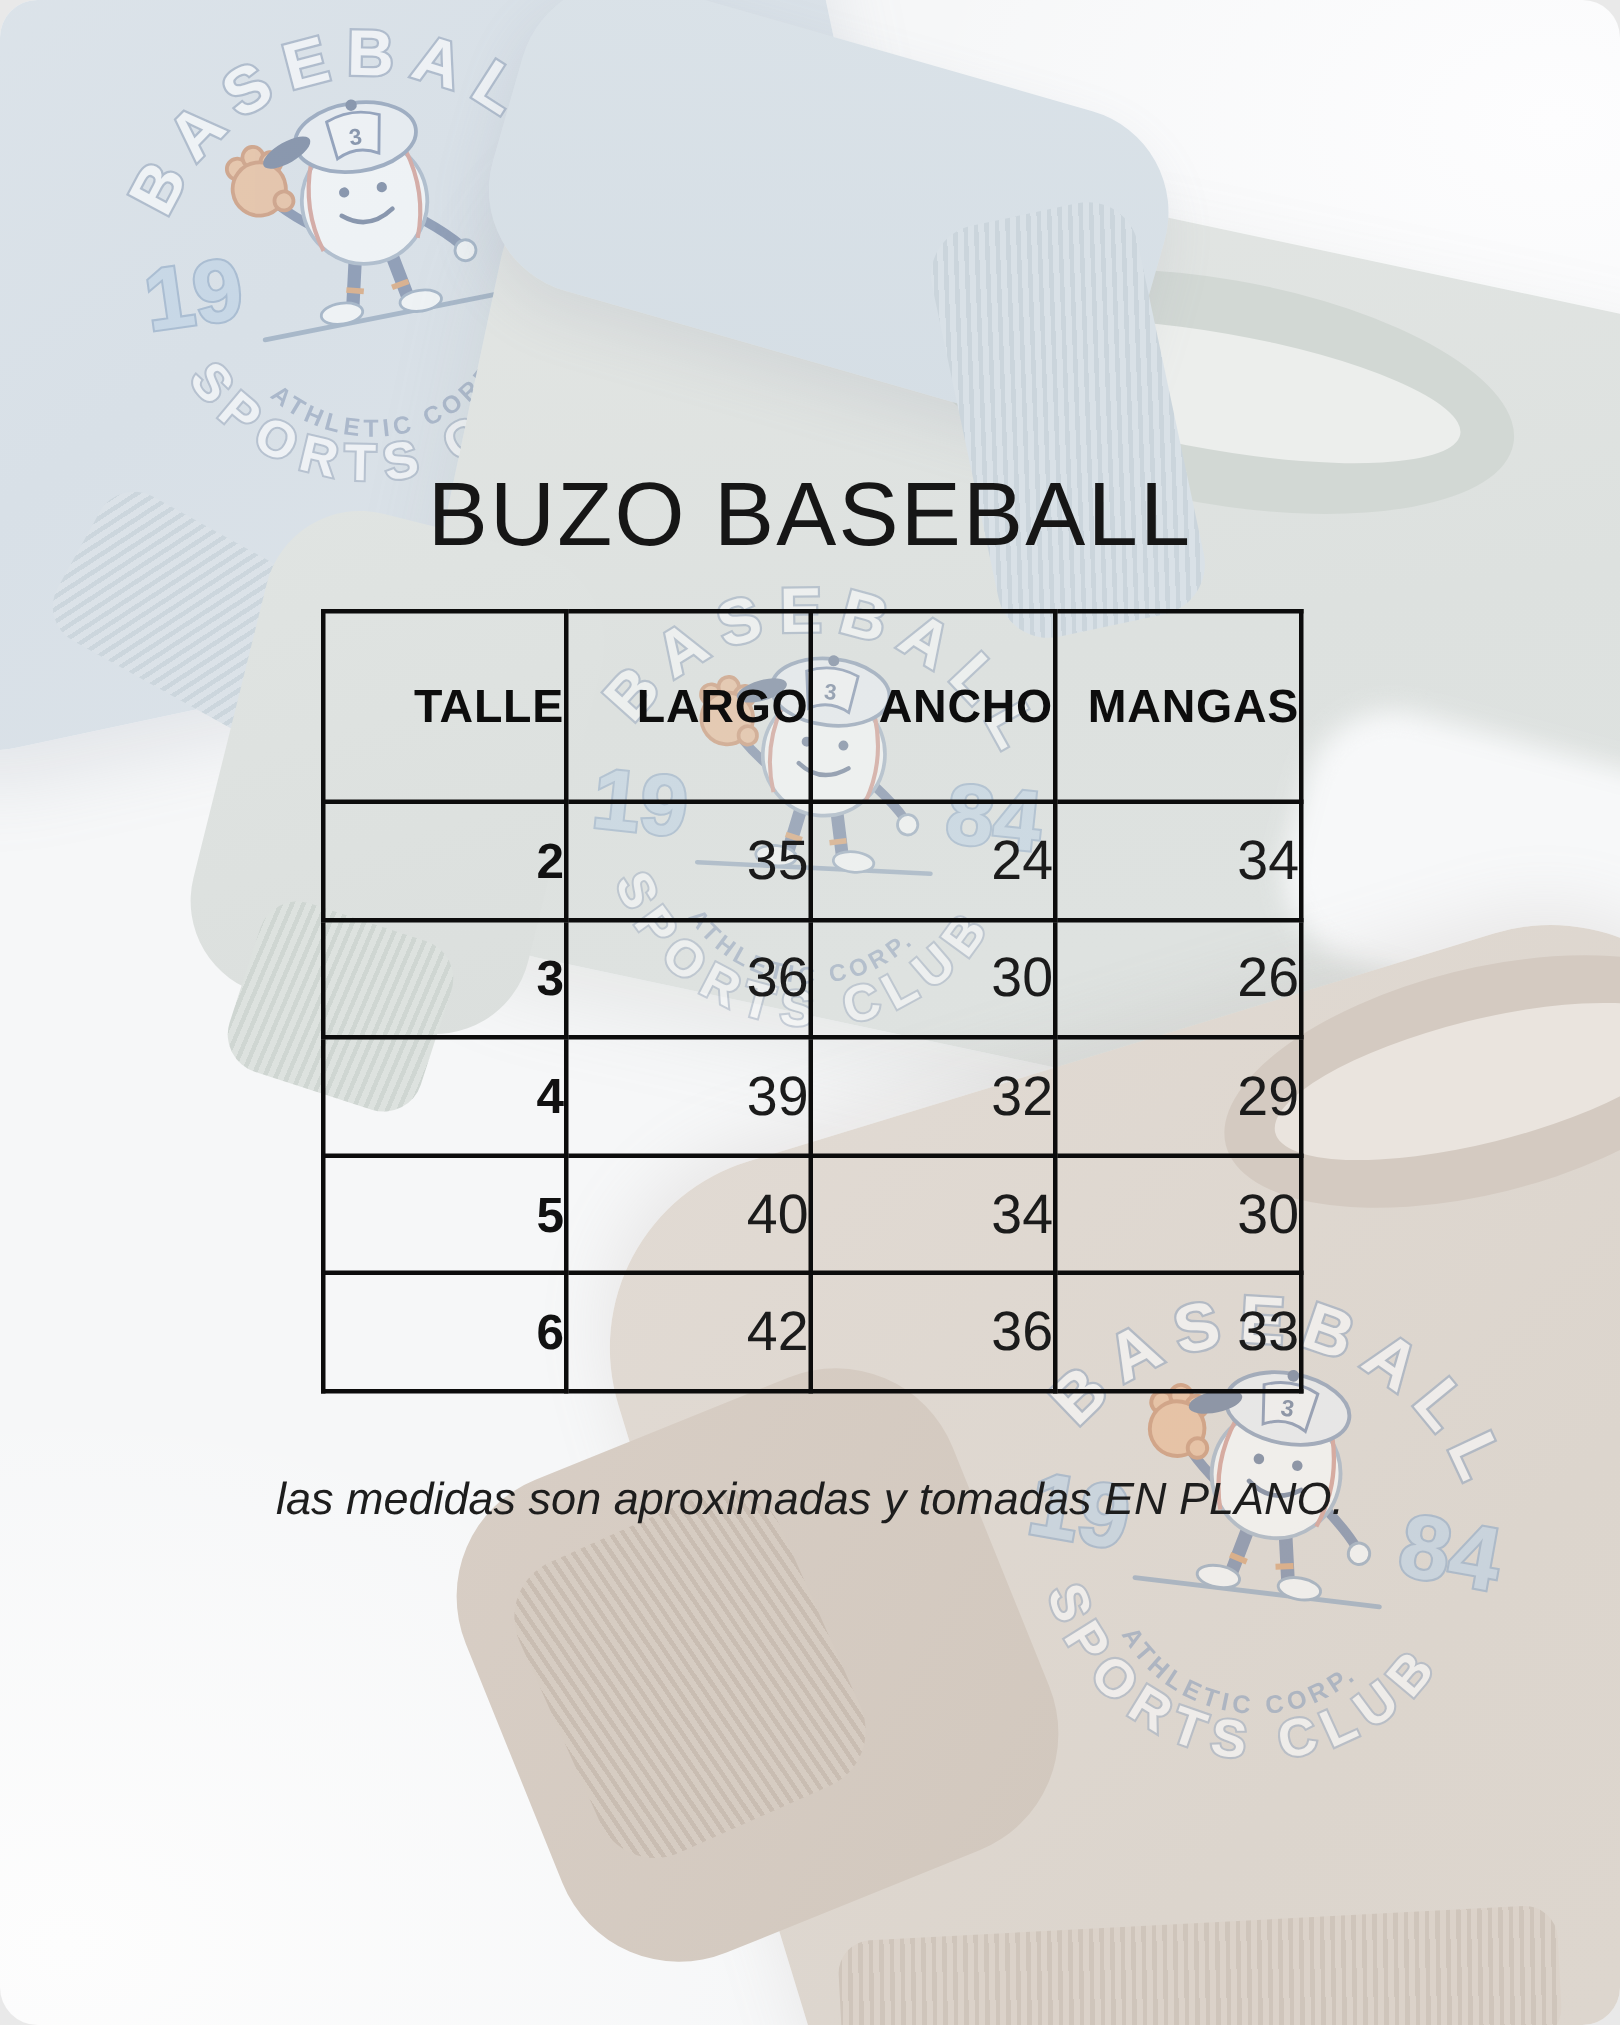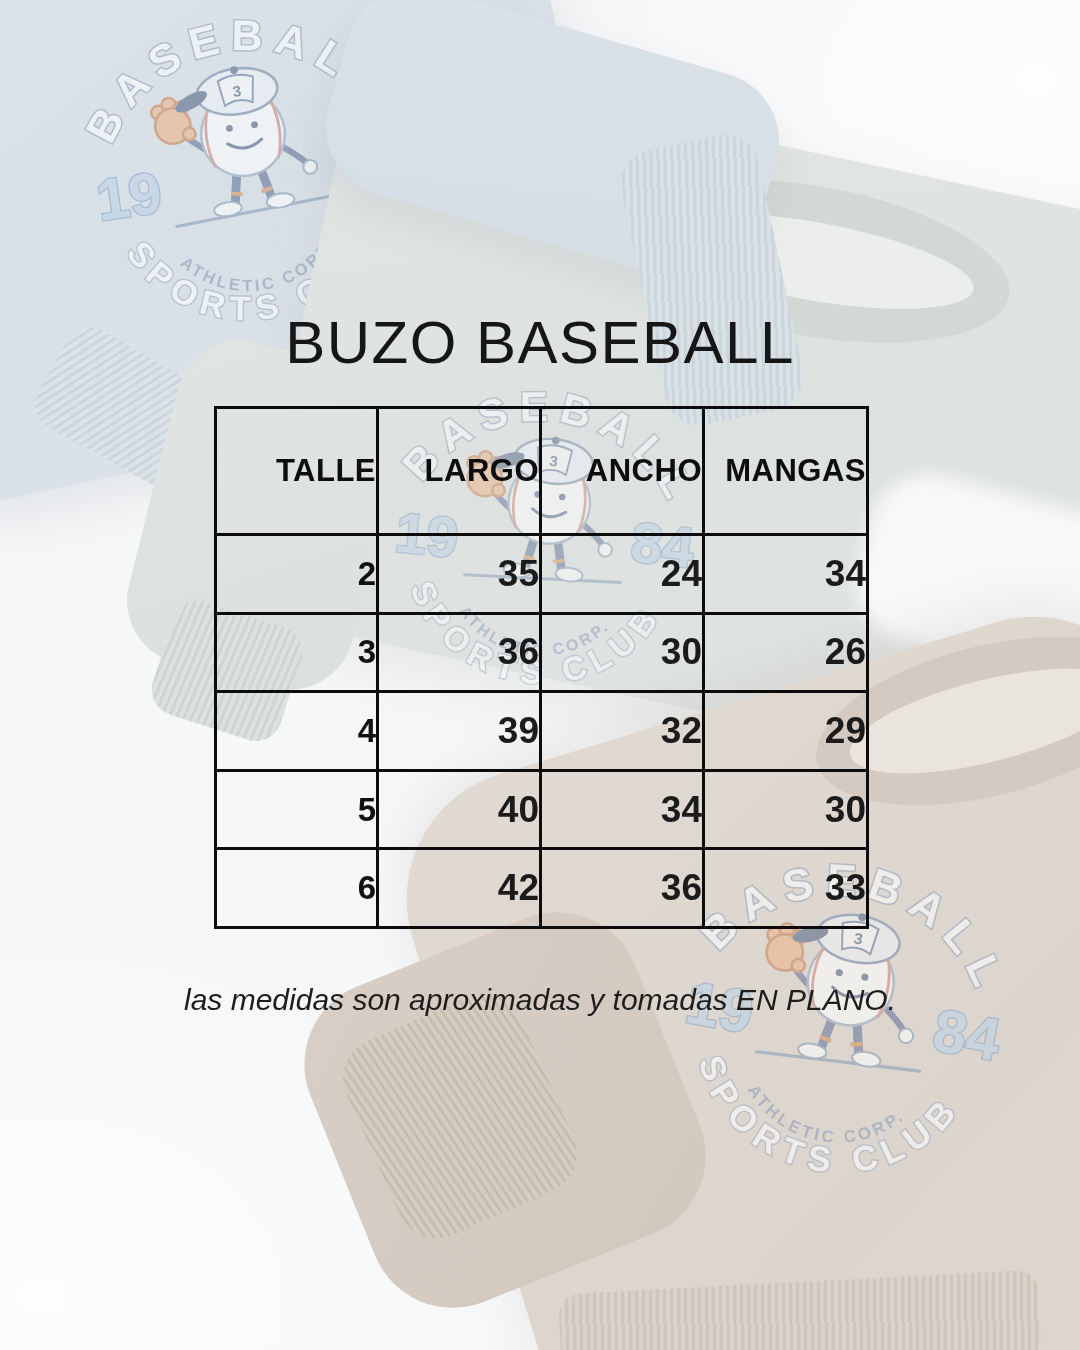--- a/index.html
+++ b/index.html
@@ -3,20 +3,21 @@
 <meta charset="utf-8">
 <style>
   html,body { margin:0; padding:0; background:#e9e9e9; }
   .canvas {
     position:relative; width:1080px; height:1350px; overflow:hidden;
     font-family:"Liberation Sans", sans-serif;
     background:
       radial-gradient(620px 420px at 96% 6%, #fdfdfe 0%, rgba(253,253,254,0) 70%),
       radial-gradient(700px 520px at 4% 96%, #fdfdfd 0%, rgba(253,253,253,0) 70%),
       linear-gradient(#f6f7f8,#f6f7f8);
+    border-radius: 25px;
   }
   .bg { position:absolute; inset:0; overflow:hidden; }
   .shape { position:absolute; }
 
   
   .blue-body { left:-160px; top:-190px; width:730px; height:640px; border-radius:100px;
     background:linear-gradient(155deg,#dee5eb 0%,#d8e0e7 55%,#dce3e9 100%);
     transform:rotate(-12deg); box-shadow:0 22px 50px rgba(140,152,165,.18); }
   .blue-hem { left:40px; top:360px; width:200px; height:110px; border-radius:26px;
     background:repeating-linear-gradient(118deg,#ccd6dd 0 3px,#dbe2e8 3px 7px);
@@ -77,21 +78,21 @@
   .title { position:absolute; left:0; top:308px; width:100%; text-align:center;
     font-size:60px; font-weight:400; letter-spacing:1.5px; color:#161616; }
 
   table.size-table { position:absolute; left:214px; top:406px; width:652px; height:523px;
     border-collapse:collapse; table-layout:fixed; }
   .size-table th, .size-table td {
     border:3px solid #0c0c0c; text-align:right; vertical-align:middle;
     padding:0; background:transparent; }
   .size-table thead tr { height:127px; }
   .size-table th { font-size:31px; font-weight:700; letter-spacing:.5px; color:#0d0d0d; }
-  .size-table td { font-size:37px; font-weight:700; color:#1b1b1b; }
+  .size-table td { font-size:37px; font-weight:400; color:#1b1b1b; }
   .size-table td.talle { font-size:33px; font-weight:700; color:#111; }
 
   .note { position:absolute; left:0; top:980px; width:100%; text-align:center;
     font-style:italic; font-size:30px; line-height:40px; color:#1d1d1d; }
 </style>
 </head>
 <body>
 
 <div class="canvas">
 

